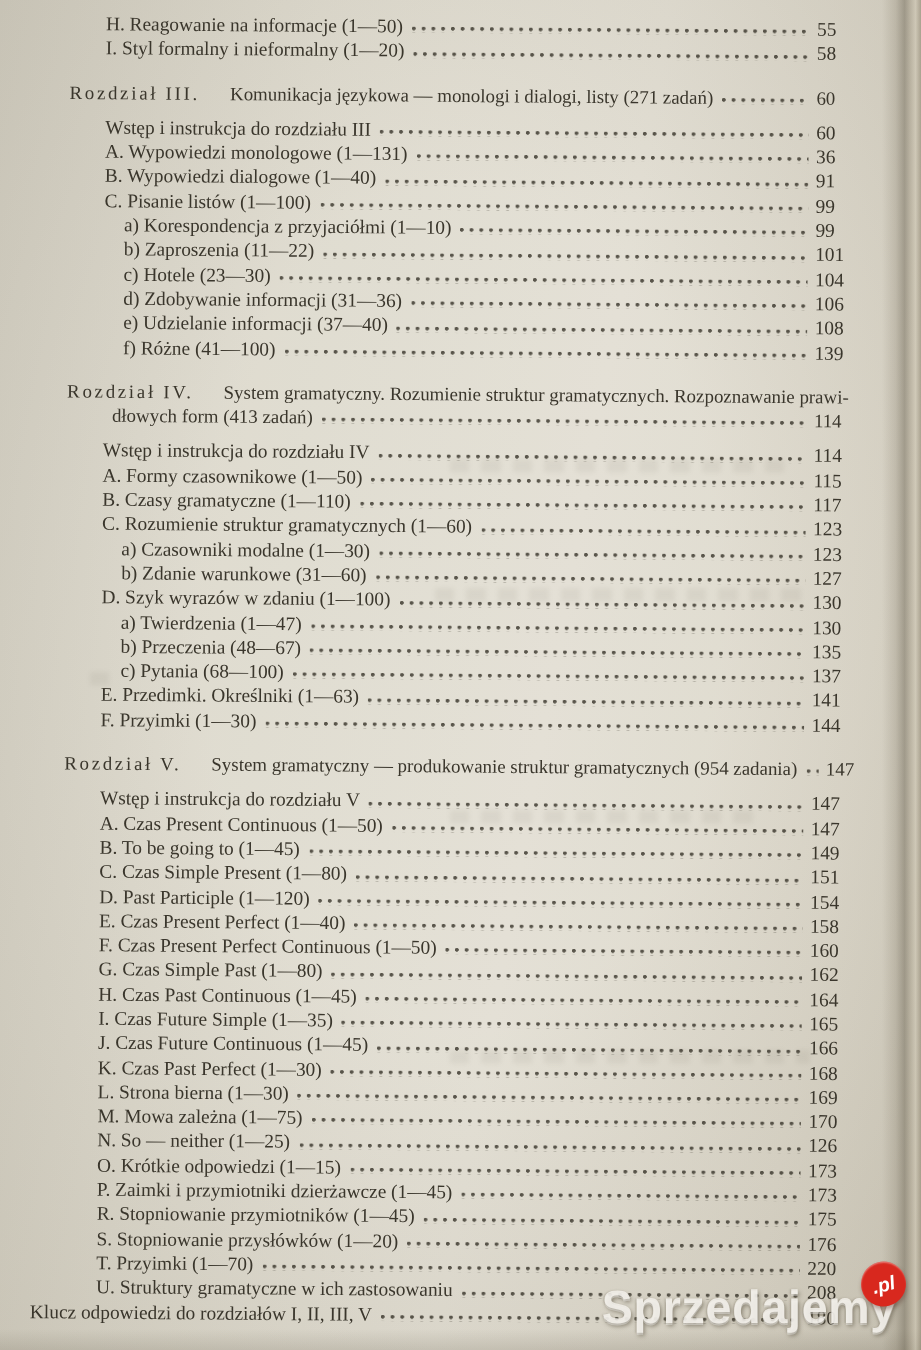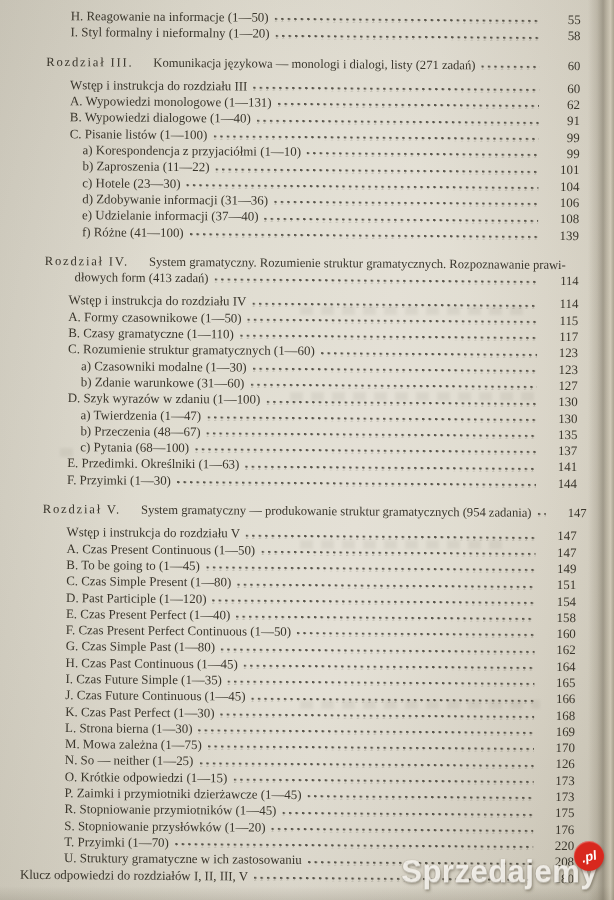--- a/index.html
+++ b/index.html
@@ -34,21 +34,21 @@
     color:#3a362c;font-size:12.9px;z-index:2;
   }
   .row{display:flex;align-items:baseline;min-height:16.3px;line-height:16.3px;white-space:nowrap;}
   .lbl{flex:0 0 auto;}
   .ch-prefix{letter-spacing:1.8px;margin-right:20px;flex:0 0 auto;}
   .leader{
     flex:1 1 auto;align-self:flex-end;height:11px;margin:0 5px 1px 6px;min-width:8px;
     background-image:radial-gradient(circle at 1.2px 1.2px, rgba(58,54,44,0.82) 1.05px, transparent 1.5px);
     background-size:6.5px 4px;background-repeat:repeat-x;background-position:left bottom 3px;
   }
-  .pg{flex:0 0 36px;text-align:right;}
+  .pg{flex:0 0 36px;}
 
   .chapter{margin-left:0;font-size:12.6px;}
   .chapter-wrap1{margin-left:0;font-size:12.6px;}
   .chapter-wrap2{margin-left:30px;font-size:12.6px;}
   .item,.item2,.wstep{margin-left:24px;}
   .sub{margin-left:37px;}
   .klucz{margin-left:-20px;}
   .gap-lg{margin-top:13px;}
   .gap-sm{margin-top:7px;}
 
@@ -108,21 +108,21 @@
         <span class="pg">60</span>
       </div>
       <div class="row wstep gap-sm">
         <span class="lbl">Wstęp i instrukcja do rozdziału III</span>
         <span class="leader"></span>
         <span class="pg">60</span>
       </div>
       <div class="row item">
         <span class="lbl">A. Wypowiedzi monologowe (1—131)</span>
         <span class="leader"></span>
-        <span class="pg">62</span>
+        <span class="pg">36</span>
       </div>
       <div class="row item">
         <span class="lbl">B. Wypowiedzi dialogowe (1—40)</span>
         <span class="leader"></span>
         <span class="pg">91</span>
       </div>
       <div class="row item">
         <span class="lbl">C. Pisanie listów (1—100)</span>
         <span class="leader"></span>
         <span class="pg">99</span>

